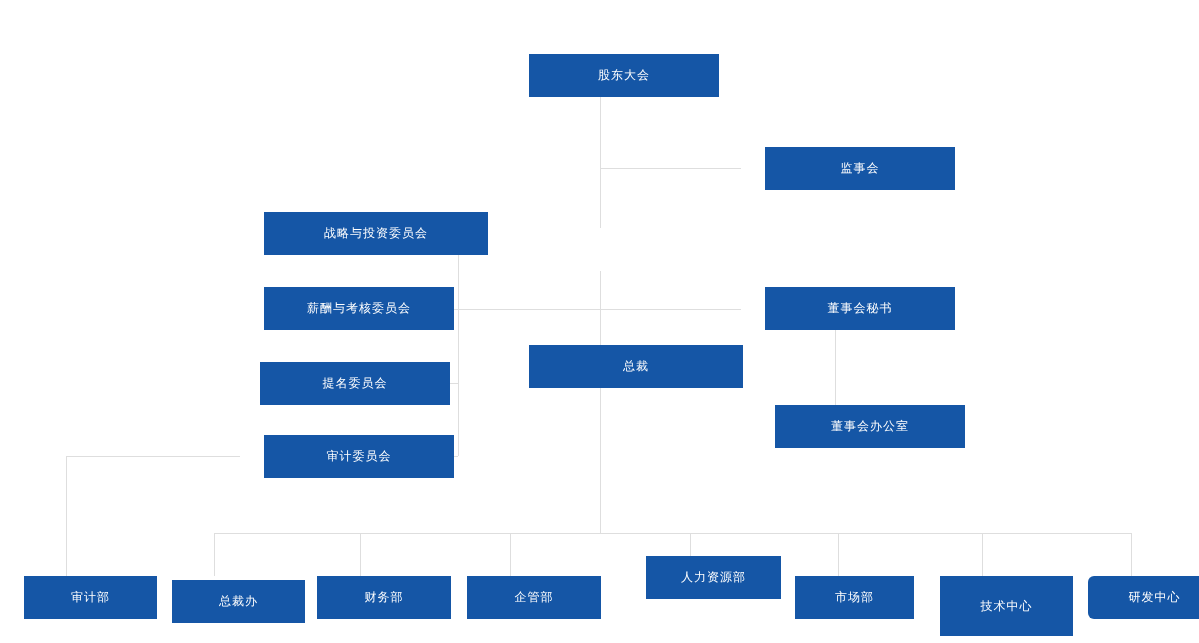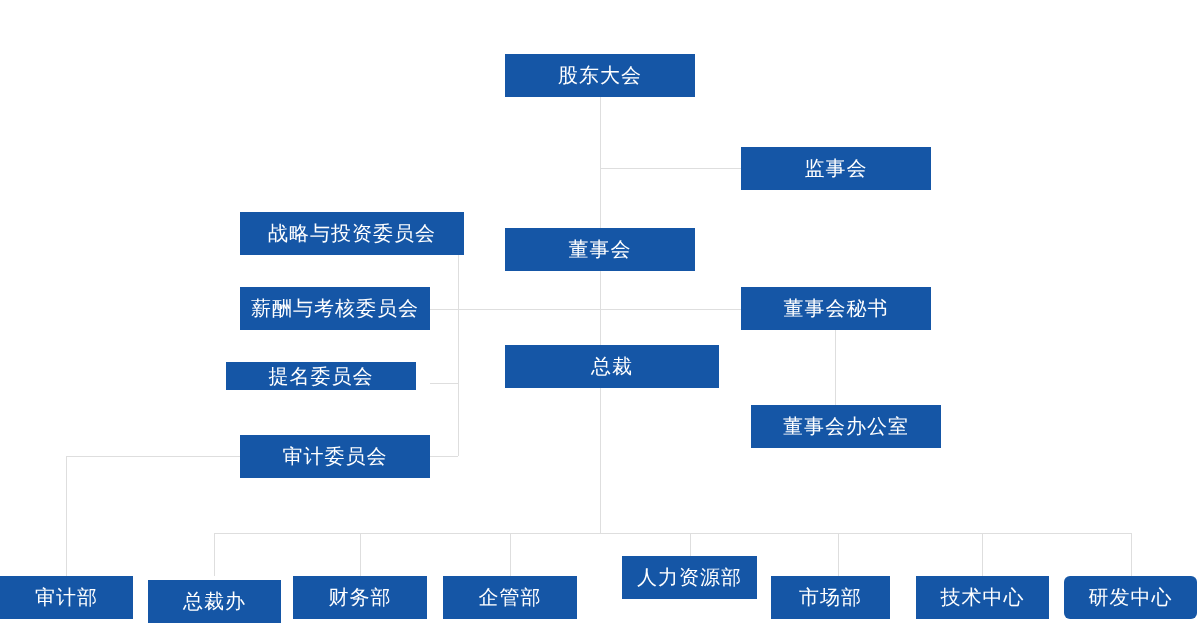--- a/index.html
+++ b/index.html
@@ -15,24 +15,25 @@
     overflow: hidden;
     font-family: "Liberation Sans", "DejaVu Sans", sans-serif;
   }
   .node {
     position: absolute;
     background: var(--box-color, #1556a6);
     color: var(--node-text-color, #ffffff);
     display: flex;
     align-items: center;
     justify-content: center;
-    font-size: 20px;
+    font-size: 12px;
     letter-spacing: 1px;
     box-sizing: border-box;
     white-space: nowrap;
+    margin-left: 24px;
   }
   .line {
     position: absolute;
     background: var(--line-color, #dedede);
   }
   .line.h { height: 1px; }
   .line.v { width: 1px; }
 </style>
 <title>组织架构图</title></head>
 <body style="background: rgb(255, 255, 255);">
@@ -54,28 +55,27 @@
     <div class="line v" style="left: 214px; top: 533px; height: 43px;"></div>
     <div class="line v" style="left: 360px; top: 533px; height: 43px;"></div>
     <div class="line v" style="left: 510px; top: 533px; height: 43px;"></div>
     <div class="line v" style="left: 690px; top: 533px; height: 43px;"></div>
     <div class="line v" style="left: 838px; top: 533px; height: 43px;"></div>
     <div class="line v" style="left: 982px; top: 533px; height: 43px;"></div>
     <div class="line v" style="left: 1131px; top: 533px; height: 43px;"></div>
     <div class="node" style="left: 505px; top: 54px; width: 190px; height: 43px;">股东大会</div>
     <div class="node" style="left: 741px; top: 147px; width: 190px; height: 43px;">监事会</div>
     <div class="node" style="left: 240px; top: 212px; width: 224px; height: 43px;">战略与投资委员会</div>
-    <div class="node" style="left: 505px; top: 228px; width: 190px; height: 43px;">董事会</div>
     <div class="node" style="left: 240px; top: 287px; width: 190px; height: 43px;">薪酬与考核委员会</div>
     <div class="node" style="left: 741px; top: 287px; width: 190px; height: 43px;">董事会秘书</div>
     <div class="node" style="left: 505px; top: 345px; width: 214px; height: 43px;">总裁</div>
-    <div class="node" style="left: 226px; top: 362px; width: 190px; height: 28px;">提名委员会</div>
+    <div class="node" style="left: 236px; top: 362px; width: 190px; height: 43px;">提名委员会</div>
     <div class="node" style="left: 751px; top: 405px; width: 190px; height: 43px;">董事会办公室</div>
     <div class="node" style="left: 240px; top: 435px; width: 190px; height: 43px;">审计委员会</div>
     <div class="node" style="left: 0px; top: 576px; width: 133px; height: 43px;">审计部</div>
     <div class="node" style="left: 148px; top: 580px; width: 133px; height: 43px;">总裁办</div>
     <div class="node" style="left: 293px; top: 576px; width: 134px; height: 43px;">财务部</div>
     <div class="node" style="left: 443px; top: 576px; width: 134px; height: 43px;">企管部</div>
     <div class="node" style="left: 622px; top: 556px; width: 135px; height: 43px;">人力资源部</div>
     <div class="node" style="left: 771px; top: 576px; width: 119px; height: 43px;">市场部</div>
-    <div class="node" style="left: 916px; top: 576px; width: 133px; height: 43px;">技术中心</div>
+    <div class="node" style="left: 916px; top: 576px; width: 133px; height: 60px;">技术中心</div>
     <div class="node" style="left: 1064px; top: 576px; width: 133px; height: 43px; border-radius: 6px;">研发中心</div>
   </div>
 
 </body></html>

